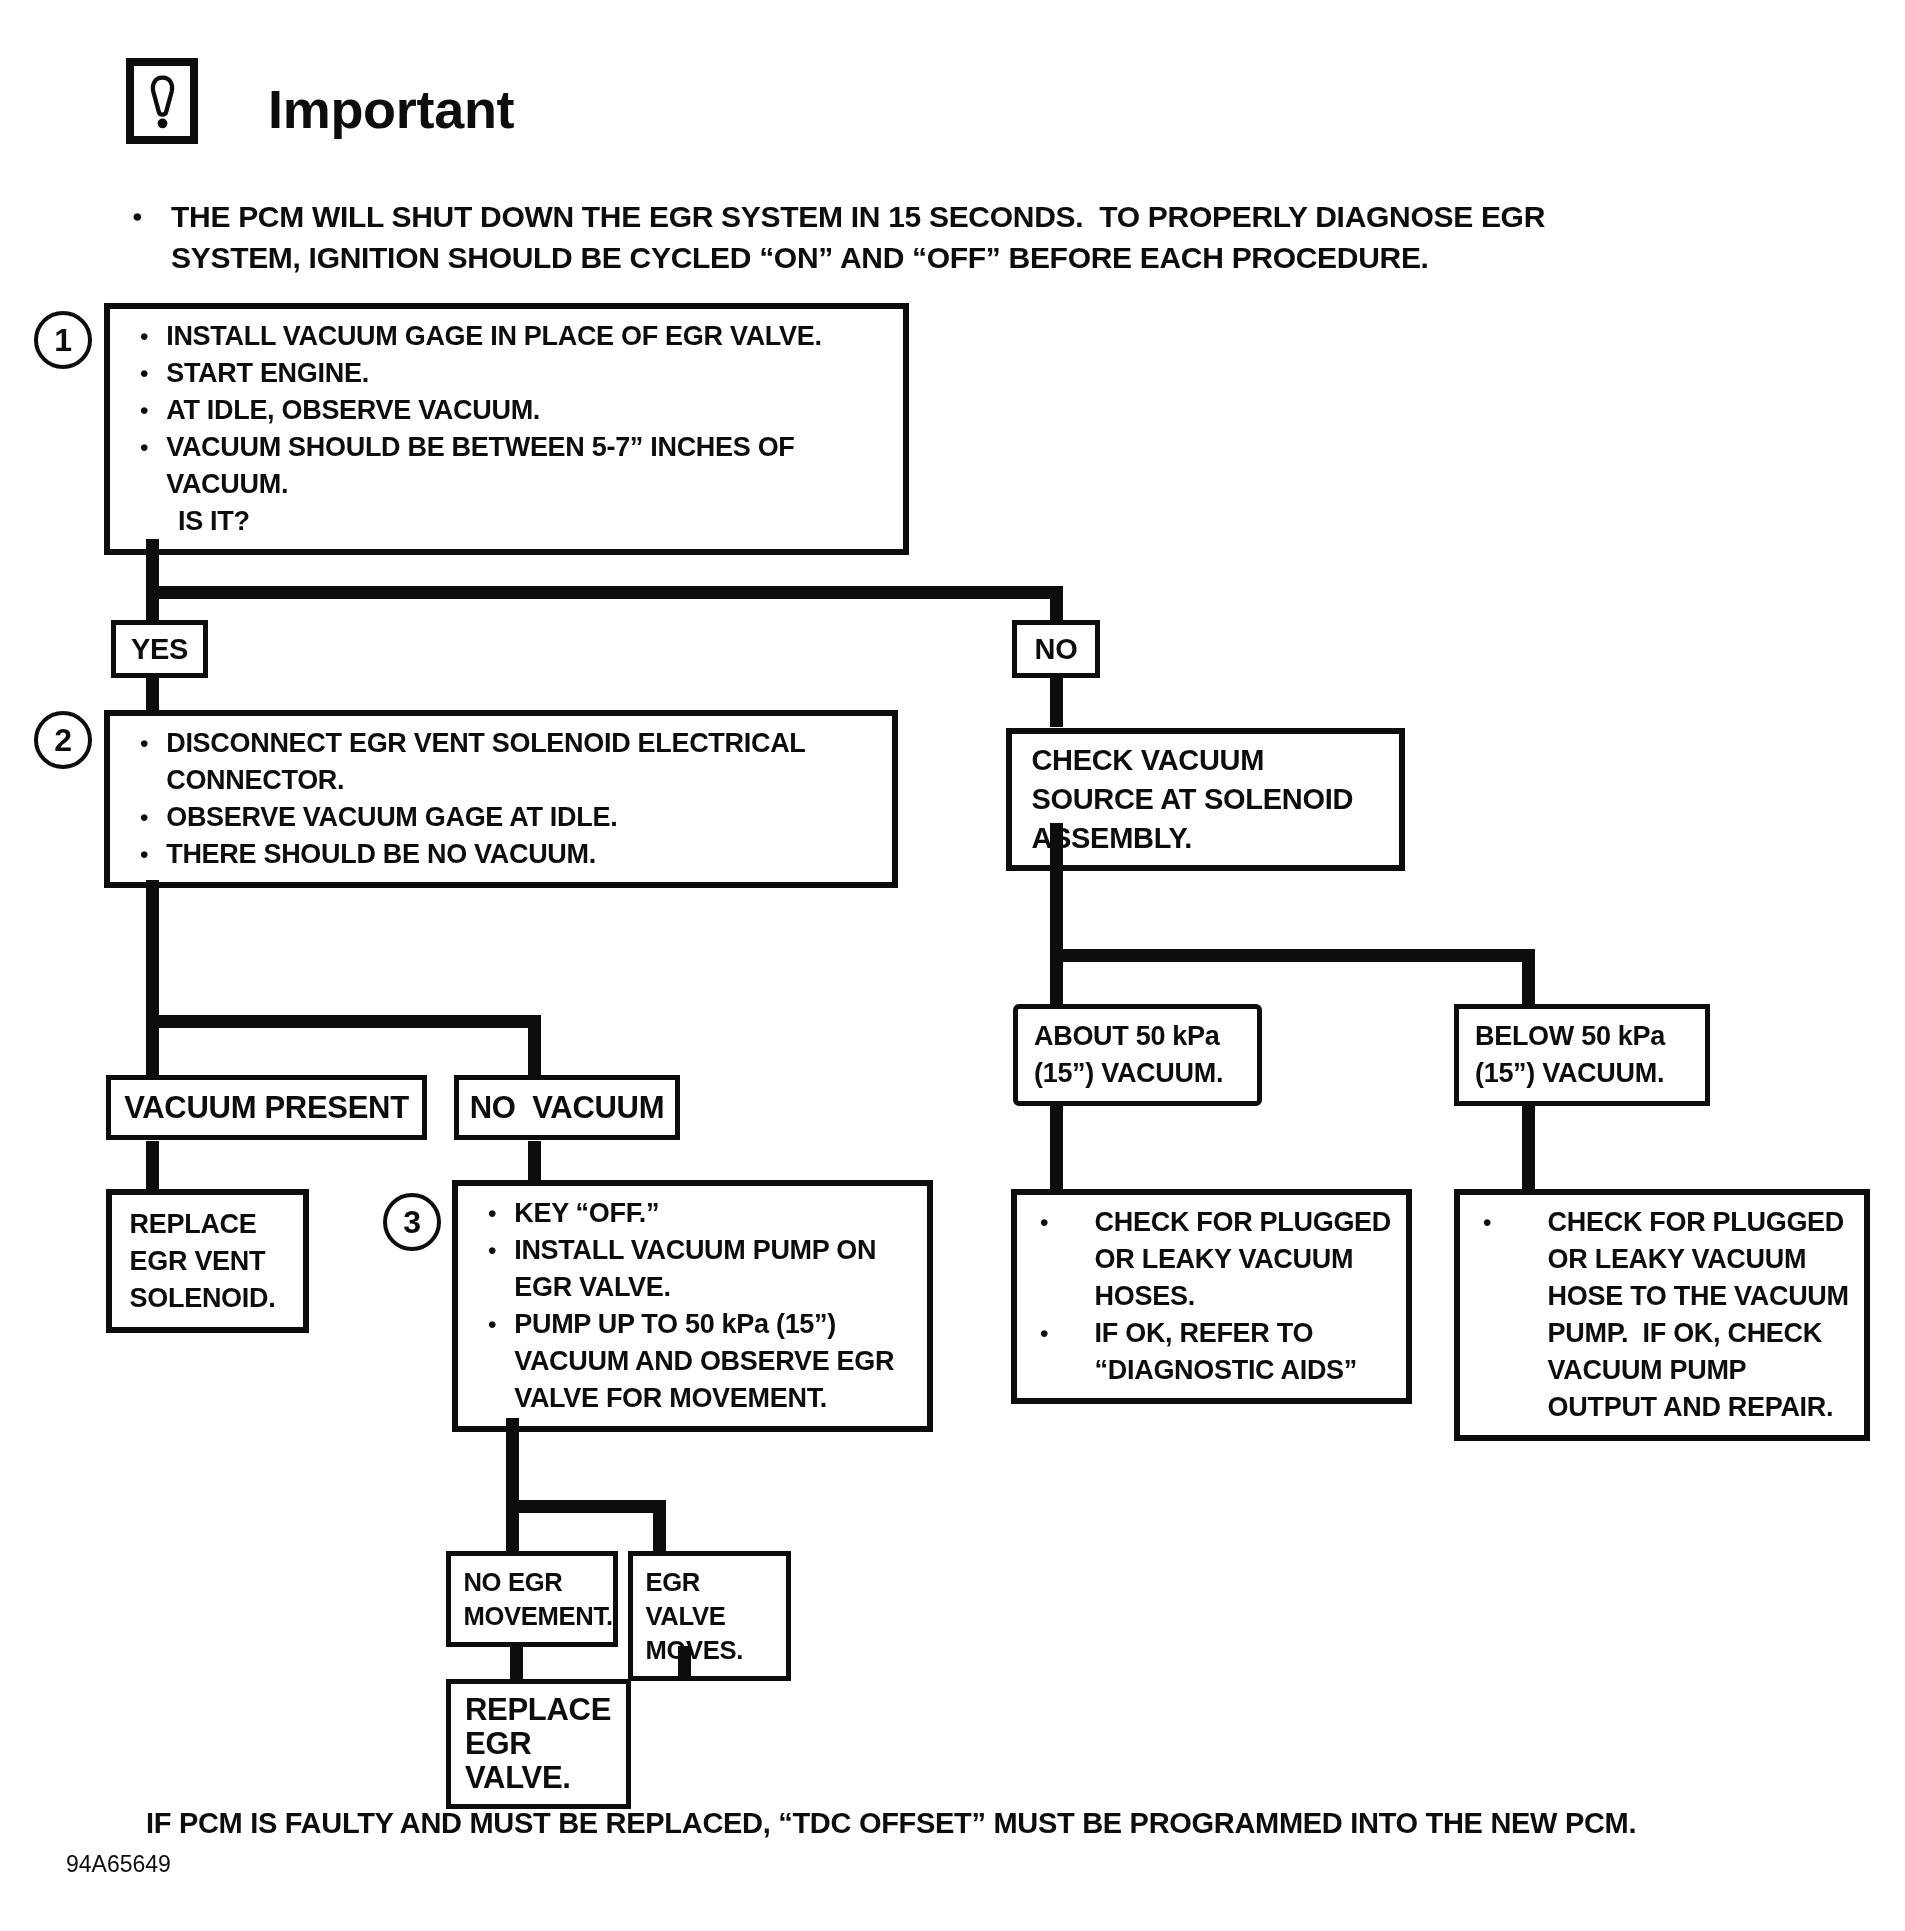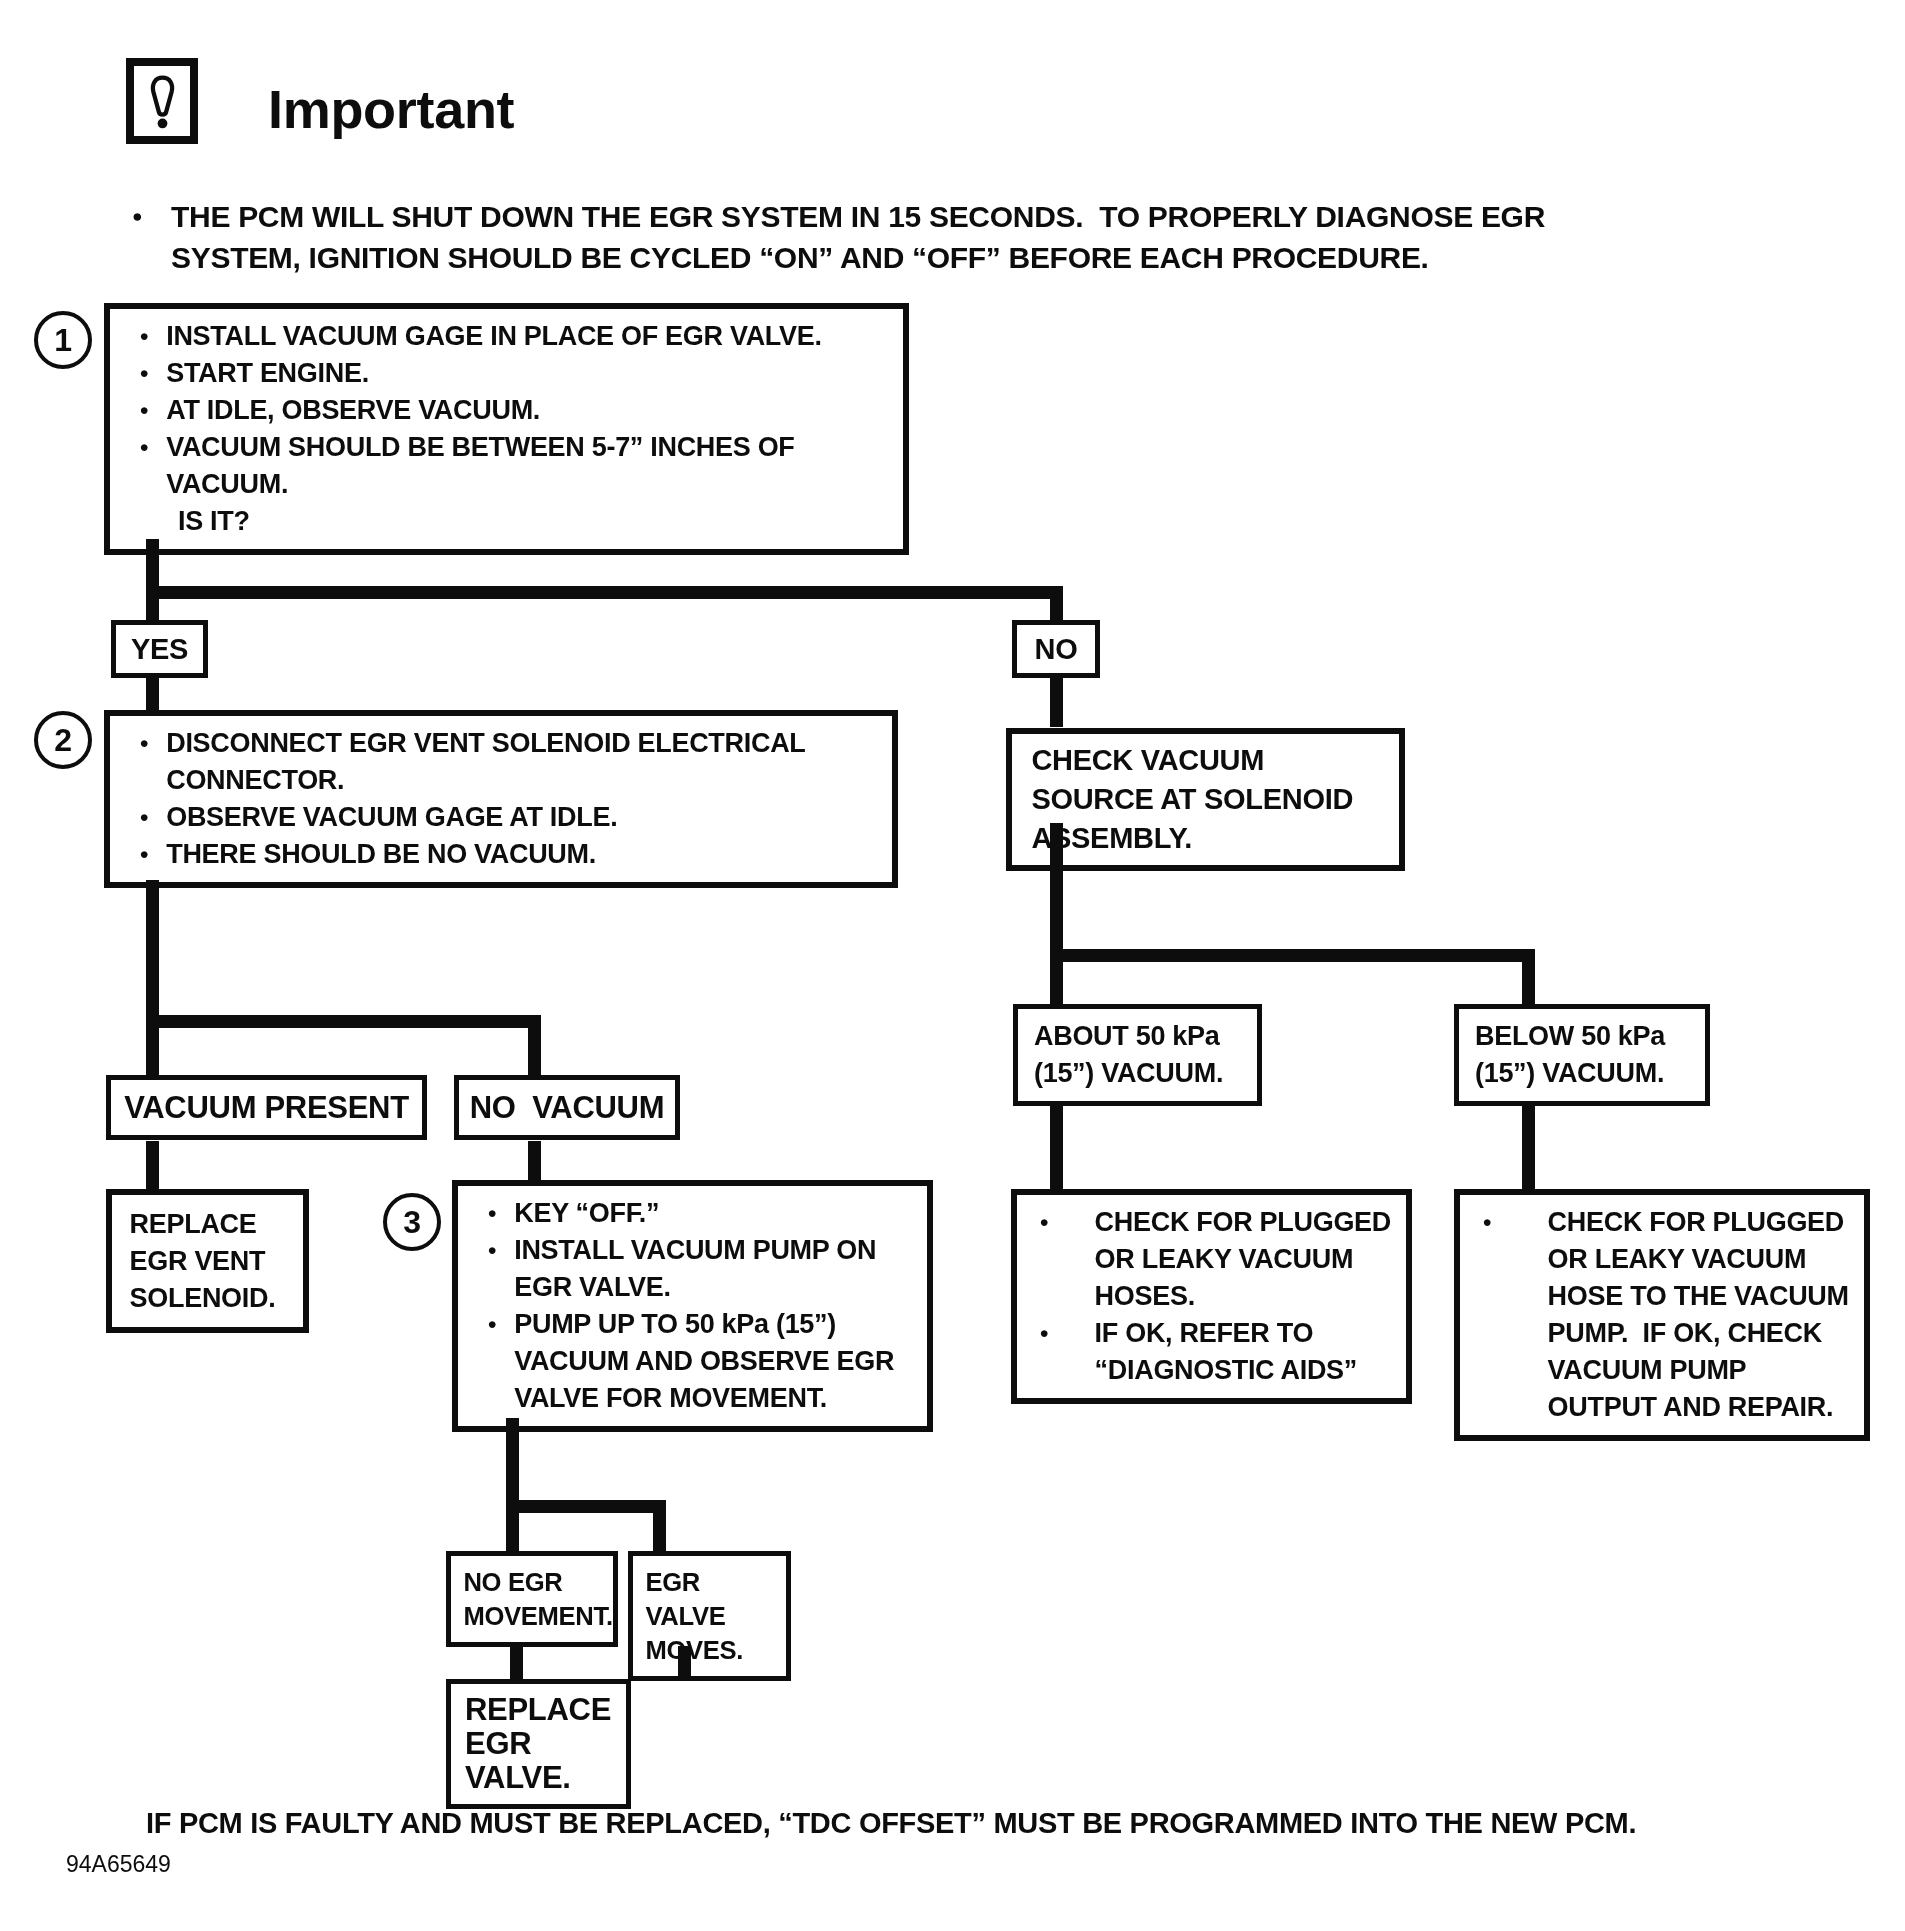--- a/index.html
+++ b/index.html
@@ -198,21 +198,21 @@
 
   <div class="ln" style="left:1050px;top:678px;width:13.2px;height:49px;"></div>
   <div class="box pbox t33" style="left:1006px;top:728px;width:399px;min-height:95px;padding:7px 19.4px;">
     <span>CHECK VACUUM SOURCE AT SOLENOID ASSEMBLY.</span>
   </div>
 
   <div class="ln" style="left:1050px;top:823px;width:13.2px;height:181px;"></div>
   <div class="ln" style="left:1050px;top:949px;width:485px;height:13.2px;"></div>
   <div class="ln" style="left:1522px;top:949px;width:13.2px;height:55px;"></div>
 
-  <div class="box sbox pbox t31" style="left:1013px;top:1004px;width:249px;min-height:99px;padding:8.8px 16px;">
+  <div class="box sbox pbox t31" style="left:1013px;top:1004px;width:249px;min-height:99px;padding:8.8px 16px;border-radius:6px;">
     <span>ABOUT 50 kPa (15”) VACUUM.</span>
   </div>
   <div class="box sbox pbox t31" style="left:1454px;top:1004px;width:256px;min-height:99px;padding:8.8px 16px;">
     <span>BELOW 50 kPa (15”) VACUUM.</span>
   </div>
 
   <div class="ln" style="left:1050px;top:1103px;width:13.2px;height:86px;"></div>
   <div class="ln" style="left:1522px;top:1103px;width:13.2px;height:86px;"></div>
 
   <div class="box t31" style="left:1011px;top:1189px;width:401px;min-height:207px;">

